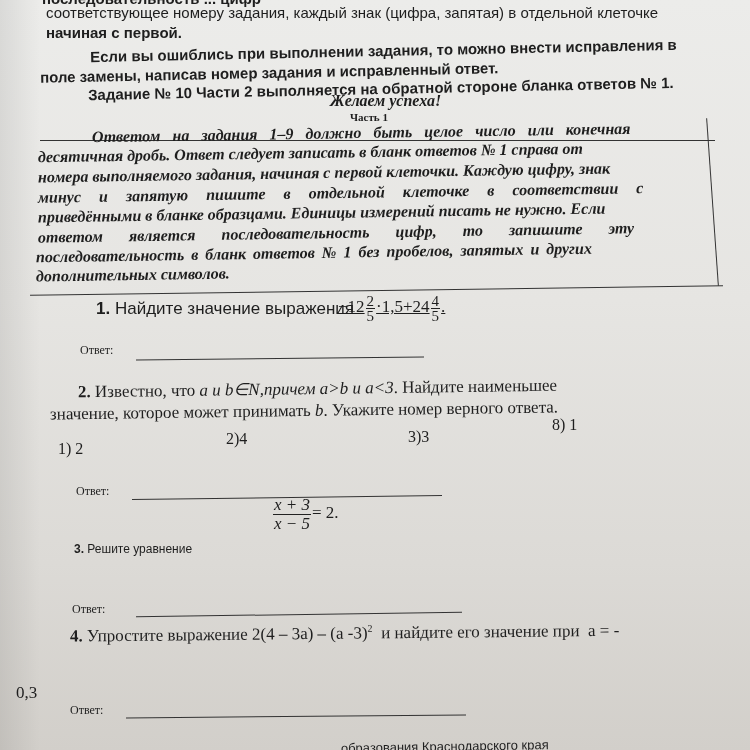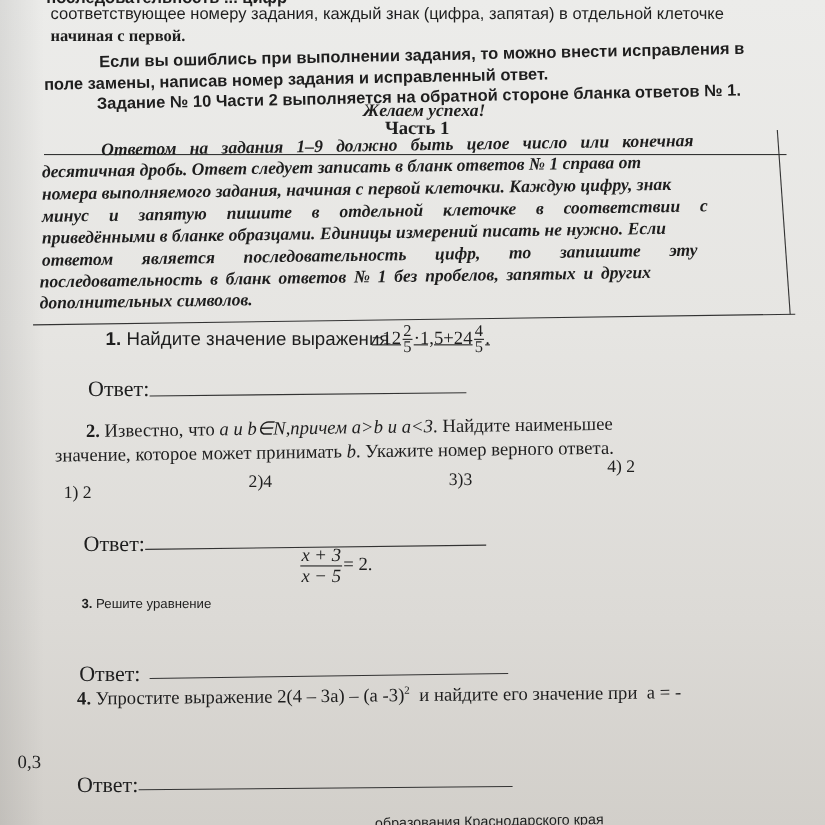--- a/index.html
+++ b/index.html
@@ -11,38 +11,38 @@
   .shade-left { position:absolute; left:0; top:0; width:40px; height:750px;
     background: linear-gradient(90deg, rgba(0,0,0,0.08), rgba(0,0,0,0)); pointer-events:none; }
   .line { position:absolute; white-space:nowrap; font-size:16px; line-height:18px; }
   .bold { font-weight:bold; }
   .it { font-style:italic; font-weight:bold; }
   .box-top { position:absolute; left:40px; top:140px; width:675px; border-top:1.5px solid #333; }
   .box-bottom { position:absolute; left:30px; top:290px; width:693px; border-top:1.5px solid #333; transform:rotate(-0.8deg); }
   .frac { display:inline-block; vertical-align:middle; text-align:center; font-size:15px; line-height:14px; margin:0 1px; }
   .frac .num { display:block; border-bottom:1px solid #222; padding:0 1px; }
   .frac .den { display:block; }
-  .answer { position:absolute; font-size:20px; }
+  .answer { position:absolute; font-size:12px; }
   .answer-line { position:absolute; border-top:1.3px solid #333; }
   .opt { position:absolute; font-size:16px; }
   sup { font-size:10px; }
 </style>
 </head>
 <body>
 
 <div class="shade-left"></div>
 
 <div class="line" style="left:42px;top:-10px;font-family:'Liberation Sans',sans-serif;font-weight:bold;font-size:15px;">последовательность ... цифр</div>
 <div class="line" style="left:46px;top:4px;font-family:'Liberation Sans',sans-serif;font-weight:normal;font-size:15px;">соответствующее номеру задания, каждый знак (цифра, запятая) в отдельной клеточке</div>
-<div class="line" style="left:46px;top:24px;font-family:Liberation Serif, serif;font-weight:bold;font-size:15px;">начиная с первой.</div>
+<div class="line" style="left:46px;top:24px;font-family:Liberation Sans, sans-serif;font-weight:bold;font-size:15px;">начиная с первой.</div>
 <div class="line bold" style="left:90px;top:42px;font-family:'Liberation Sans',sans-serif;font-size:15px;transform:rotate(-1.2deg);">Если вы ошиблись при выполнении задания, то можно внести исправления в</div>
 <div class="line bold" style="left:40px;top:64px;font-family:'Liberation Sans',sans-serif;font-size:15px;transform:rotate(-1.2deg);">поле замены, написав номер задания и исправленный ответ.</div>
 <div class="line bold" style="left:88px;top:80px;font-family:'Liberation Sans',sans-serif;font-size:15px;transform:rotate(-1.2deg);">Задание № 10 Части 2 выполняется на обратной стороне бланка ответов № 1.</div>
 <div class="line it" style="left:330px;top:92px;font-size:16px;">Желаем успеха!</div>
-<div class="line bold" style="left:350px;top:108px;font-size:17px;">Часть 1</div>
+<div class="line bold" style="left:350px;top:108px;font-size:11px;">Часть 1</div>
 
 <div class="box-top"></div>
 <div style="position:absolute;left:712px;top:118px;height:168px;border-left:1.5px solid #333;transform:rotate(-4deg);"></div>
 <div class="box-bottom"></div>
 
 <div class="line it" style="left:92px;top:124px;font-size:16px;word-spacing:8px;transform:rotate(-0.9deg);">Ответом на задания 1–9 должно быть целое число или конечная</div>
 <div class="line it" style="left:38px;top:144px;font-size:16px;transform:rotate(-0.9deg);">десятичная дробь. Ответ следует записать в бланк ответов № 1 справа от</div>
 <div class="line it" style="left:38px;top:164px;font-size:16px;transform:rotate(-0.9deg);">номера выполняемого задания, начиная с первой клеточки. Каждую цифру, знак</div>
 <div class="line it" style="left:38px;top:184px;font-size:16px;word-spacing:14px;transform:rotate(-0.9deg);">минус и запятую пишите в отдельной клеточке в соответствии с</div>
 <div class="line it" style="left:38px;top:204px;font-size:16px;transform:rotate(-0.9deg);">приведёнными в бланке образцами. Единицы измерений писать не нужно. Если</div>
@@ -65,21 +65,21 @@
   <span>Известно, что</span>
   <span style="font-style:italic;">a и b∈N,причем a&gt;b и a&lt;3</span><span>. Найдите наименьшее</span>
 </div>
 <div class="line" style="left:50px;top:402px;font-size:17px;transform:rotate(-0.8deg);">
   <span>значение, которое может принимать</span>
   <span style="font-style:italic;">b</span><span>. Укажите номер верного ответа.</span>
 </div>
 <div class="opt" style="left:58px;top:440px;">1) 2</div>
 <div class="opt" style="left:226px;top:430px;">2)4</div>
 <div class="opt" style="left:408px;top:428px;">3)3</div>
-<div class="opt" style="left:552px;top:416px;">4) 2</div>
+<div class="opt" style="left:552px;top:416px;">8) 1</div>
 <div class="answer" style="left:76px;top:484px;">Ответ:</div>
 <div class="answer-line" style="left:132px;top:497px;width:310px;transform:rotate(-0.7deg);"></div>
 
 <div class="line" style="left:74px;top:540px;font-size:12px;font-family:'Liberation Sans',sans-serif;">
   <span class="bold">3.</span>
   <span>Решите уравнение</span>
 </div>
 <div class="line" style="left:272px;top:496px;font-size:17px;">
   <span class="frac" style="font-size:17px;line-height:18px;font-style:italic;"><span class="num">x + 3</span><span class="den">x − 5</span></span><span>= 2.</span>
 </div>

